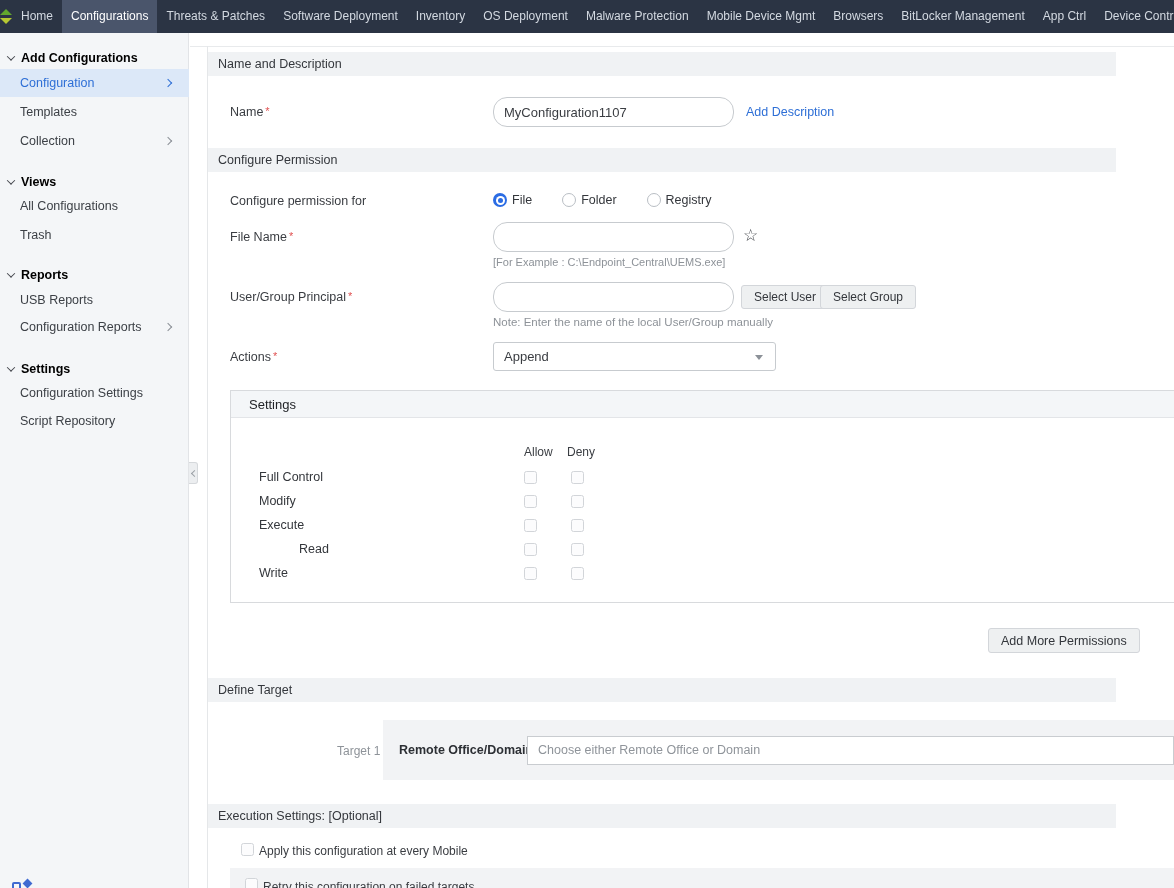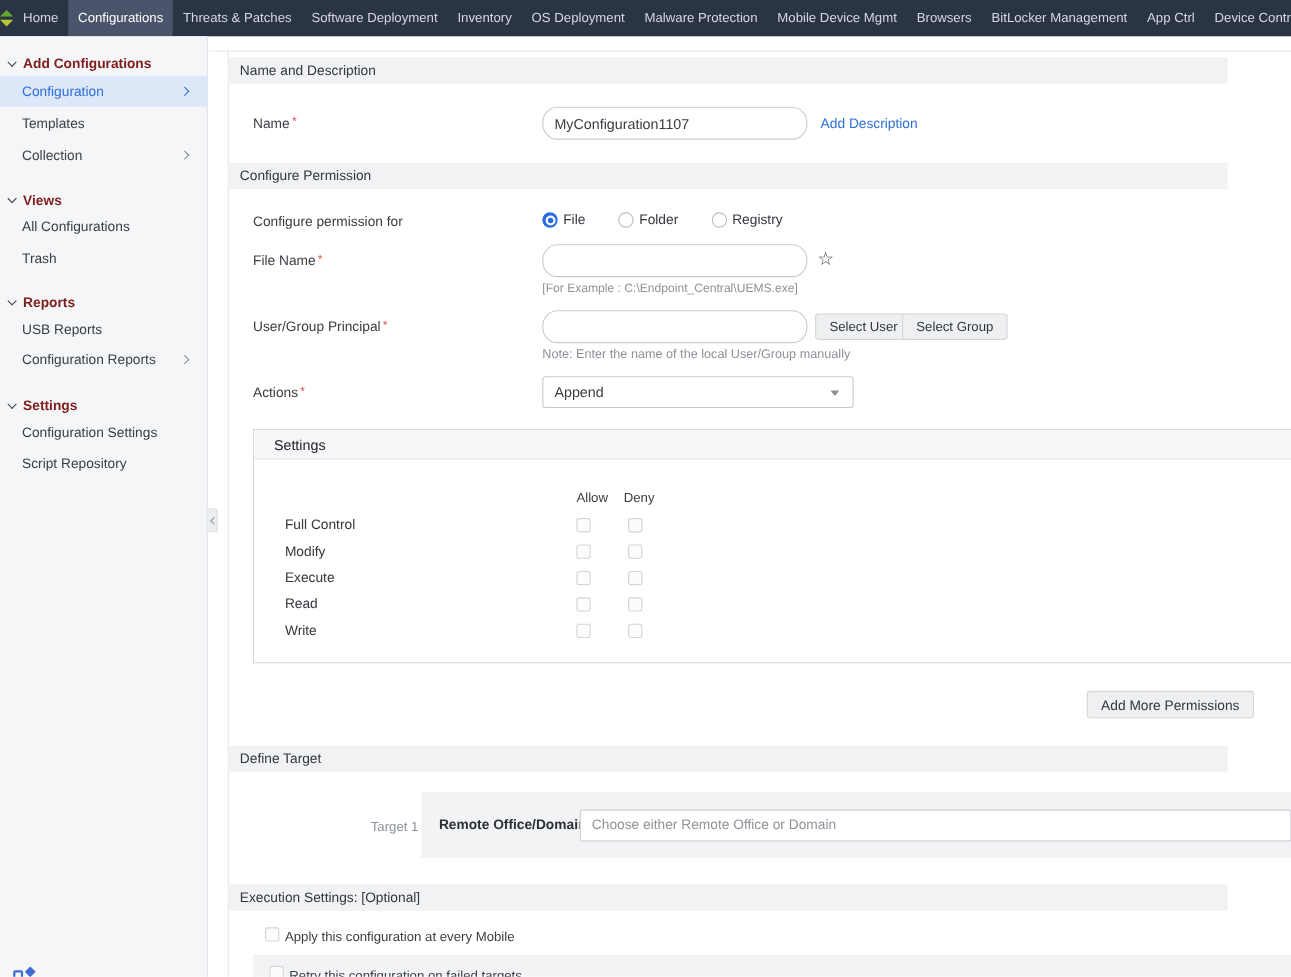--- a/index.html
+++ b/index.html
@@ -11,21 +11,21 @@
     background:#2b3444; display:flex; align-items:stretch; overflow:hidden; white-space:nowrap; }
   .logo { width:36px; display:flex; flex-direction:column; align-items:center; justify-content:center; gap:3px; }
   .logo .tri-up { width:0; height:0; border-left:6px solid transparent; border-right:6px solid transparent; border-bottom:6px solid #62a82d; }
   .logo .tri-down { width:0; height:0; border-left:6px solid transparent; border-right:6px solid transparent; border-top:6px solid #b6c832; }
   .navitem { font-size:12px; color:#d3d9e1; line-height:33px; padding:0 9px; cursor:pointer; }
   .navitem.active { background:#4a556b; color:#ffffff; }
 
   
   .sidebar { position:absolute; left:0; top:33px; width:189px; height:855px;
     background:#f4f6f8; border-right:1px solid #e2e4e7; }
-  .sb-sec { position:absolute; left:8px; font-size:12.5px; font-weight:bold; color:#7f1d1d;
+  .sb-sec { position:absolute; left:8px; font-size:12.5px; font-weight:bold; color:#000000;
     display:flex; align-items:center; gap:7px; height:15px; }
   .sb-item { position:absolute; left:20px; font-size:12.5px; color:#3c4046; height:15px; line-height:15px; cursor:pointer; }
   .sb-active-bg { position:absolute; left:0; top:36px; width:189px; height:28px; background:#dce8f8; }
   .sb-item.active { color:#2e6fd6; }
   .chev-down { display:inline-block; width:6px; height:6px; border-right:1.5px solid #44474d;
     border-bottom:1.5px solid #44474d; transform:rotate(45deg) translate(-1px,-1px); }
   .chev-right { position:absolute; right:17px; width:6px; height:6px; border-right:1.5px solid #8a8f96;
     border-bottom:1.5px solid #8a8f96; transform:rotate(-45deg); }
   .chev-right.blue { border-color:#2e6fd6; }
   .collapse-handle { position:absolute; left:189px; top:462px; width:9px; height:22px;
@@ -214,21 +214,21 @@
   <div class="cb" style="left:340px; top:80px;"></div>
 
   <div class="row-label" style="top:103px;">Modify</div>
   <div class="cb" style="left:293px; top:104px;"></div>
   <div class="cb" style="left:340px; top:104px;"></div>
 
   <div class="row-label" style="top:127px;">Execute</div>
   <div class="cb" style="left:293px; top:128px;"></div>
   <div class="cb" style="left:340px; top:128px;"></div>
 
-  <div class="row-label" style="top:151px;">Read</div>
+  <div class="row-label" style="top:151px;margin-left:40px;">Read</div>
   <div class="cb" style="left:293px; top:152px;"></div>
   <div class="cb" style="left:340px; top:152px;"></div>
 
   <div class="row-label" style="top:175px;">Write</div>
   <div class="cb" style="left:293px; top:176px;"></div>
   <div class="cb" style="left:340px; top:176px;"></div>
 </div>
 
 <button class="btn" style="left:988px; top:628px; height:25px; font-size:12.5px;">Add More Permissions</button>
 

